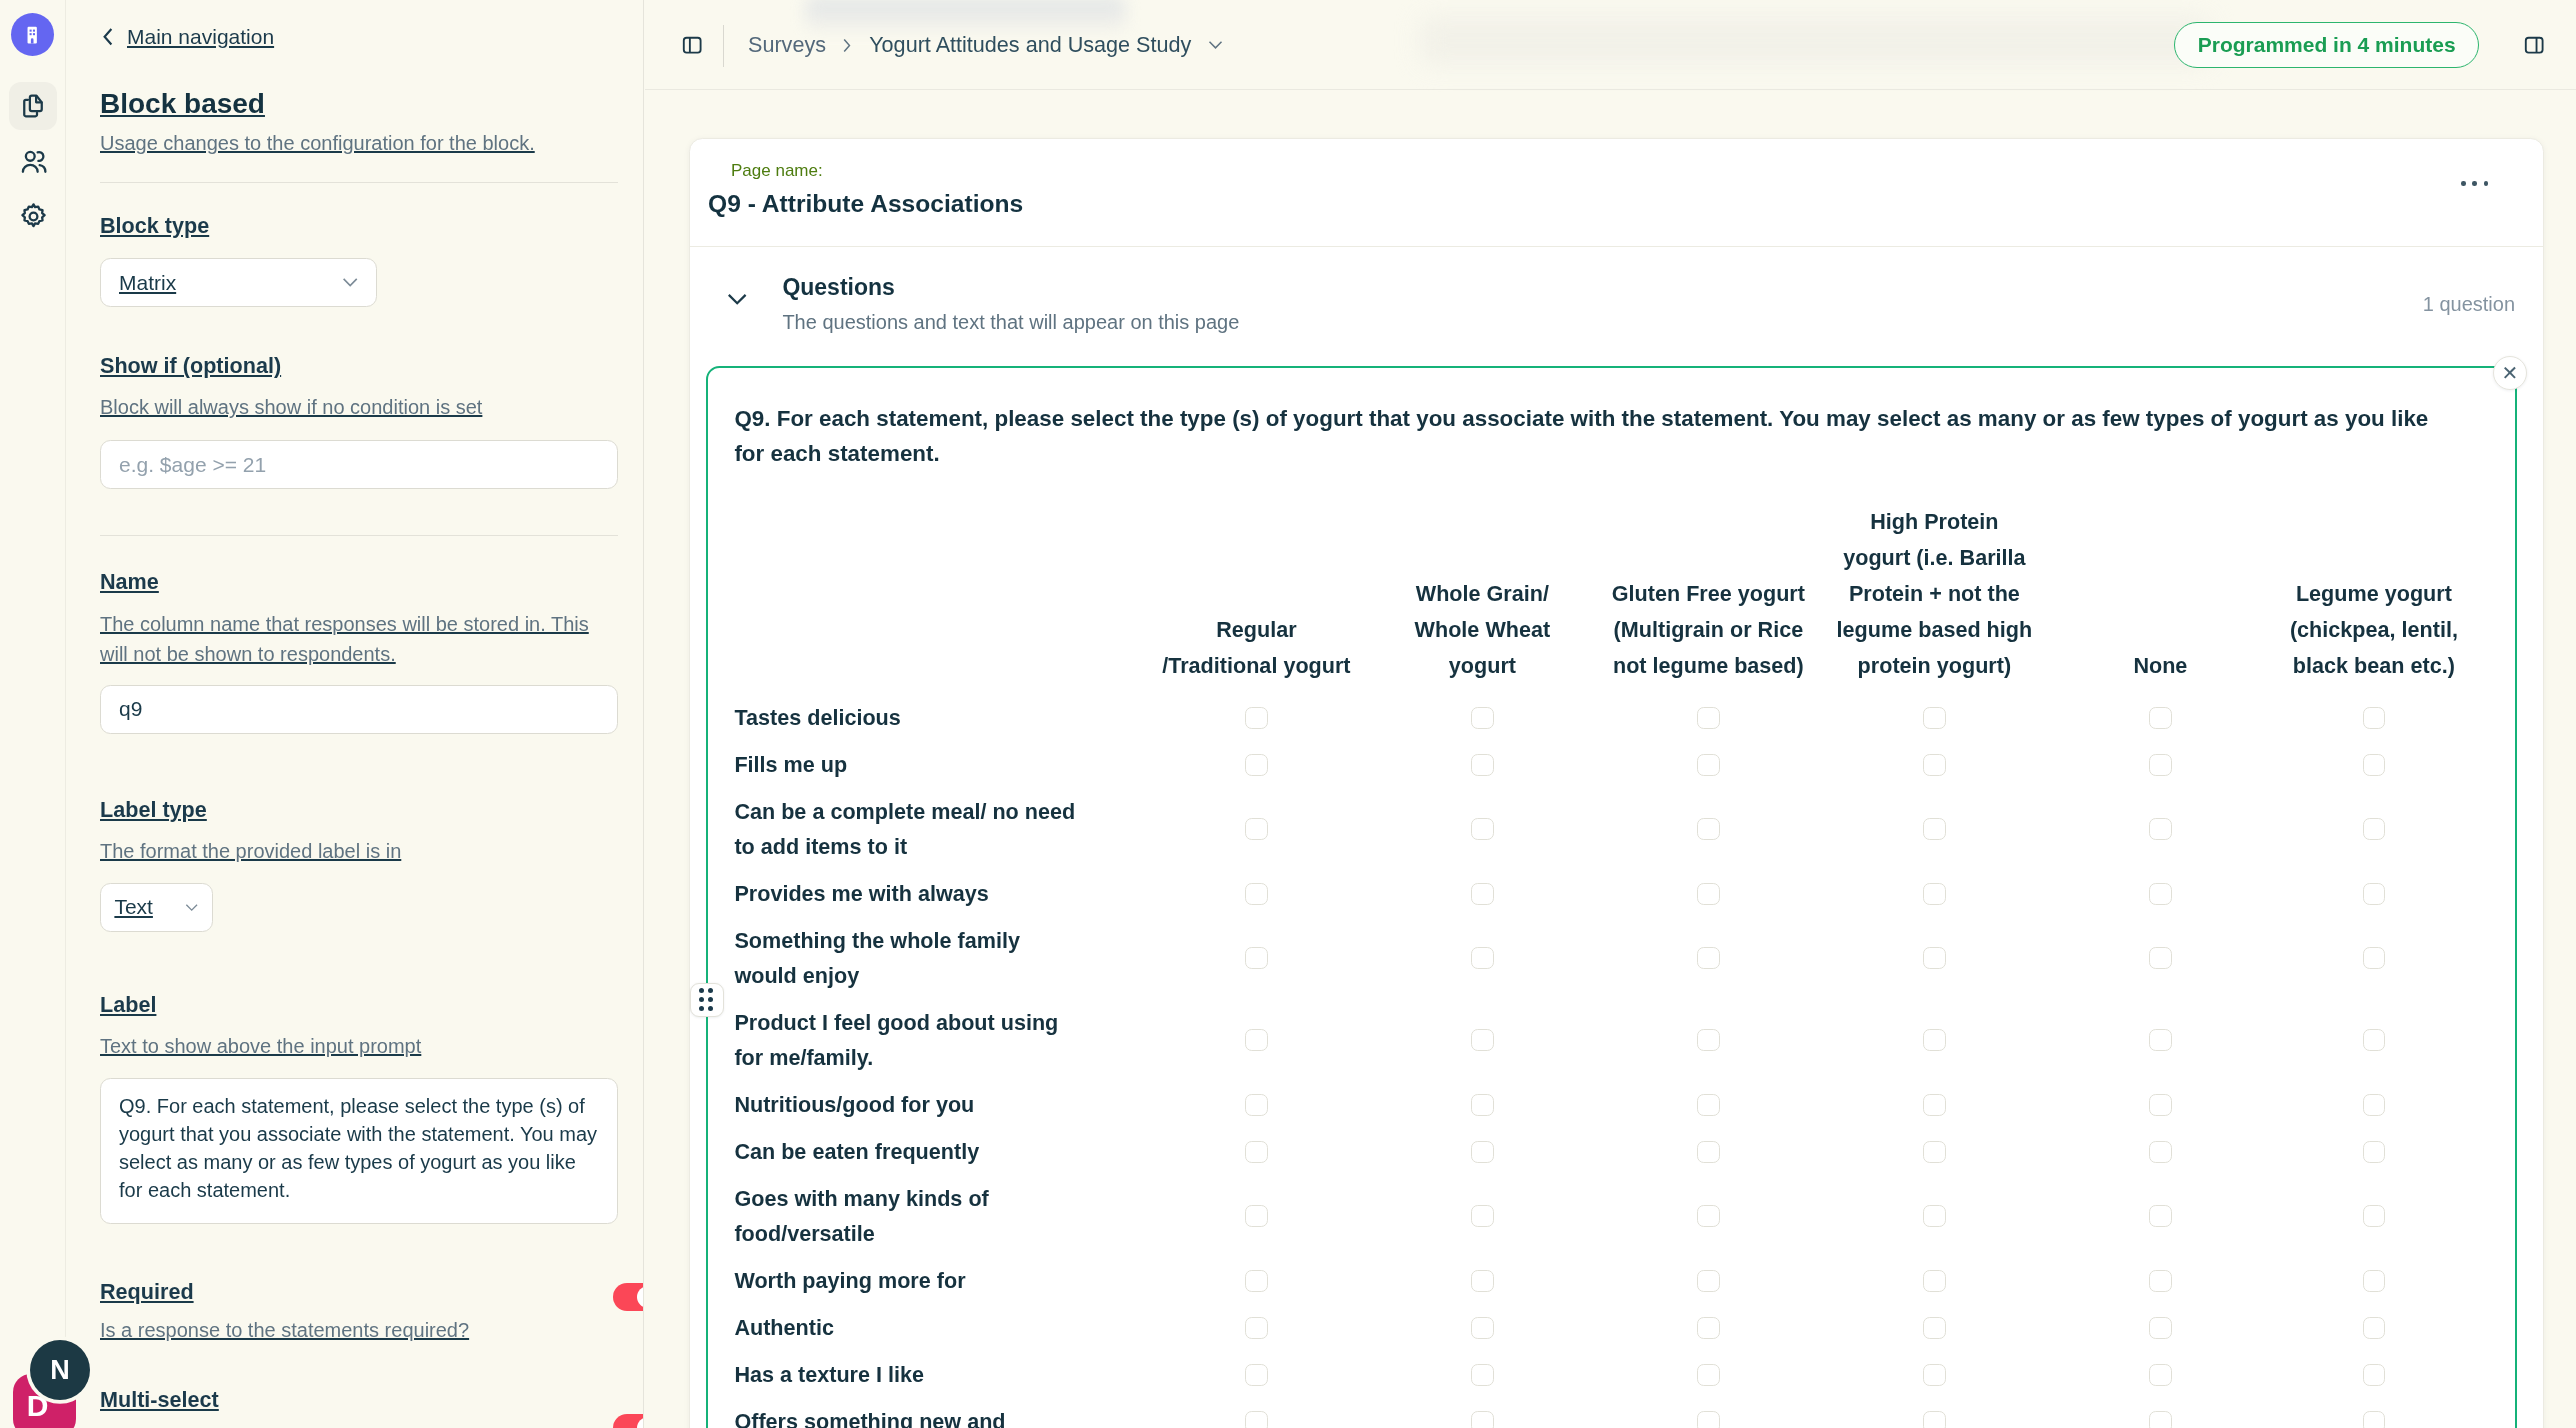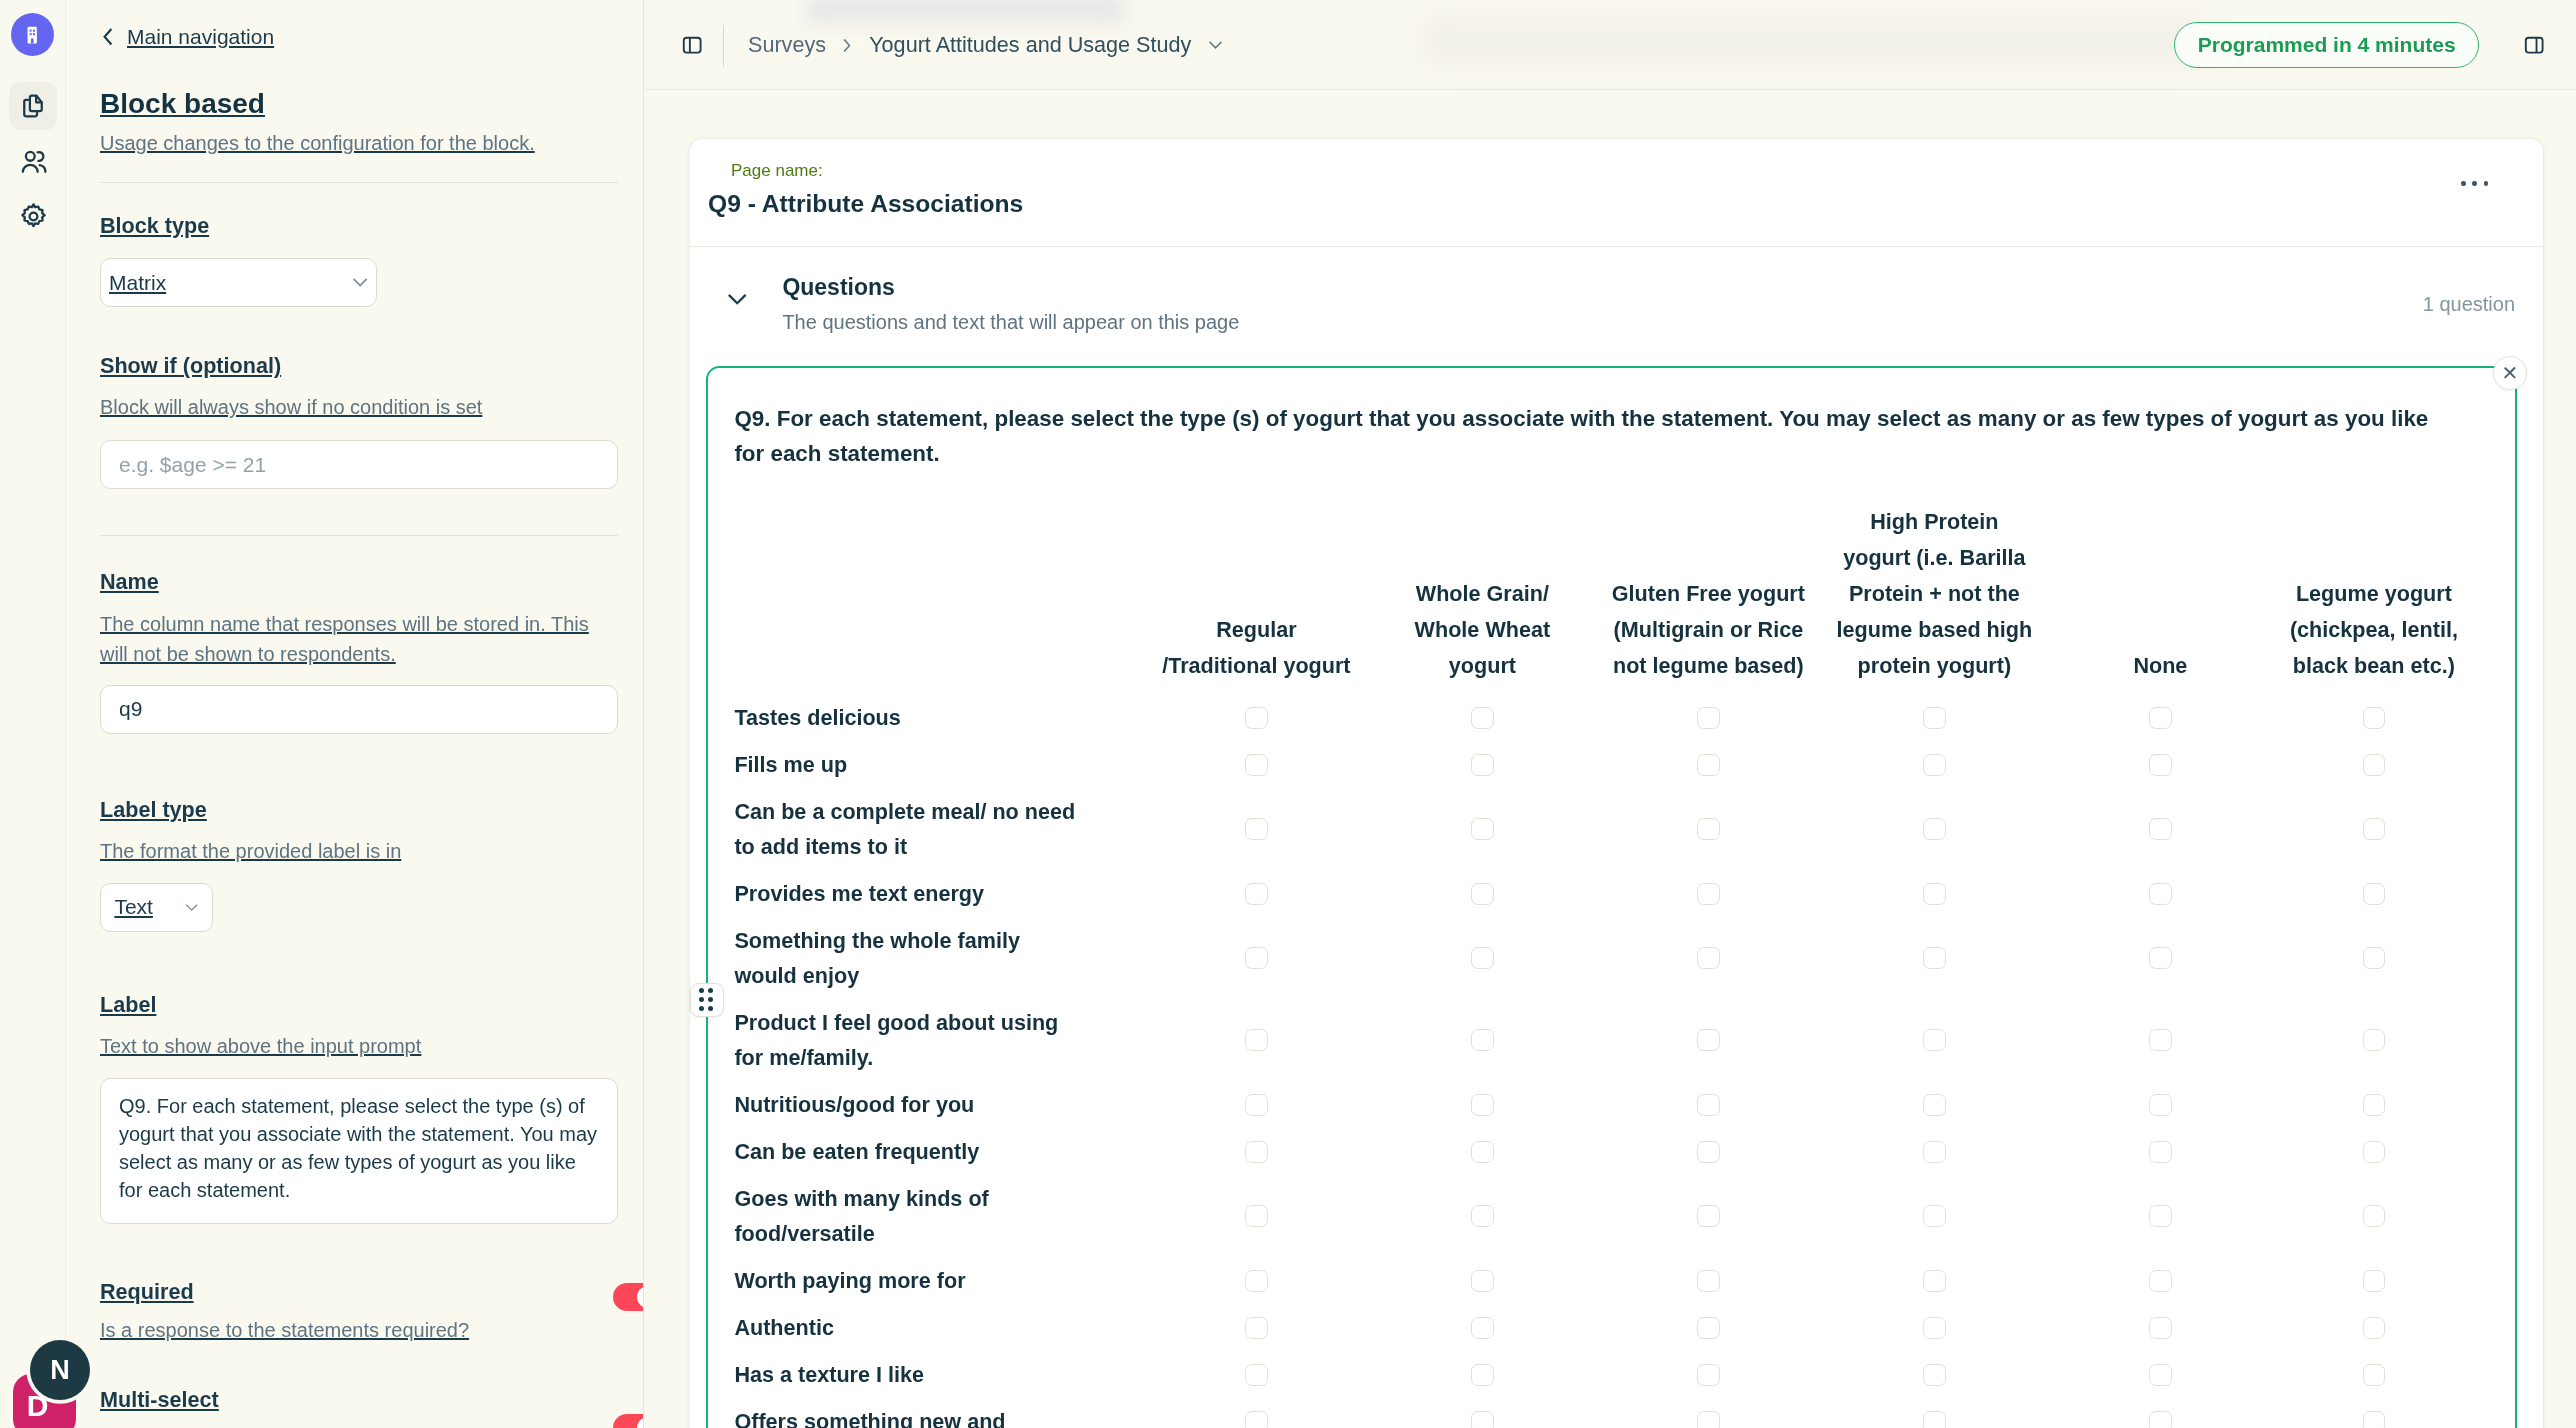--- a/index.html
+++ b/index.html
@@ -20,21 +20,21 @@
   .rail-btn svg{ stroke:#1C3A49; fill:none; stroke-width:1.8; stroke-linecap:round; stroke-linejoin:round; }
   
   .panel{ position:absolute; left:66px; top:0; width:578px; height:100%; border-right:0.7px solid #E5E4DB; padding:25px 26px 0 34px; overflow:hidden;text-decoration:underline; }
   .back-row{ display:flex; align-items:center; gap:12px; font-size:21px; color:#1B3A4B; }
   .back-row svg{ stroke:#1B3A4B; fill:none; stroke-width:2.2; }
   .panel-title{ margin-top:39px; font-size:28px; font-weight:700; color:#143240; }
   .panel-sub{ margin-top:12px; font-size:20px; color:#5F7381; }
   .hdiv{ margin-top:27px; height:0.7px; background:#E3E2D9; width:518px; }
   .f-label{ font-size:21.6px; font-weight:600; color:#1B3A4B; }
   .f-help{ font-size:20px; color:#5F7381; line-height:30px; }
-  .select{ background:#fff; border:0.7px solid #DCDBD2; border-radius:10.4px; height:49px; display:flex; align-items:center; justify-content:space-between; padding:0 8px; font-size:21px; color:#1A3A49; }
+  .select{ background:#fff; border:0.7px solid #DCDBD2; border-radius:10.4px; height:49px; display:flex; align-items:center; justify-content:space-between; padding:0 18px; font-size:21px; color:#1A3A49; }
   .select svg{ stroke:#7C8B97; fill:none; stroke-width:2; }
   .tinput{ background:#fff; border:0.7px solid #DCDBD2; border-radius:10.4px; height:49px; width:518px; padding:0 18px; font-size:21px; color:#1A3A49; font-family:"Liberation Sans",sans-serif; }
   .tinput::placeholder{ color:#93A1AD; }
   textarea.tarea{ background:#fff; border:0.7px solid #DCDBD2; border-radius:10.4px; width:518px; height:146px; padding:13.4px 18px; font-size:20px; line-height:28px; color:#1A3A49; font-family:"Liberation Sans",sans-serif; resize:none; }
   .toggle-row{ display:flex; justify-content:space-between; width:562px; }
   .toggle{ flex:none; width:49px; height:28px; border-radius:14px; background:#FB4757; position:relative; margin-top:4.5px; }
   .toggle::after{ content:''; position:absolute; right:3px; top:3px; width:22.4px; height:22.4px; border-radius:50%; background:#fff; }
   
   .main{ position:absolute; left:645px; top:0; right:0; height:100%; }
   .topbar{ position:relative; height:90px; border-bottom:0.7px solid #EAE9E0; }
@@ -317,21 +317,21 @@
           </div>
           <div class="mx-cell">
             <div class="cb"></div>
           </div>
           <div class="mx-cell">
             <div class="cb"></div>
           </div>
           <div class="mx-cell">
             <div class="cb"></div>
           </div>
-          <div class="mx-label">Provides me text energy</div>
+          <div class="mx-label">Provides me with always</div>
           <div class="mx-cell">
             <div class="cb"></div>
           </div>
           <div class="mx-cell">
             <div class="cb"></div>
           </div>
           <div class="mx-cell">
             <div class="cb"></div>
           </div>
           <div class="mx-cell">

